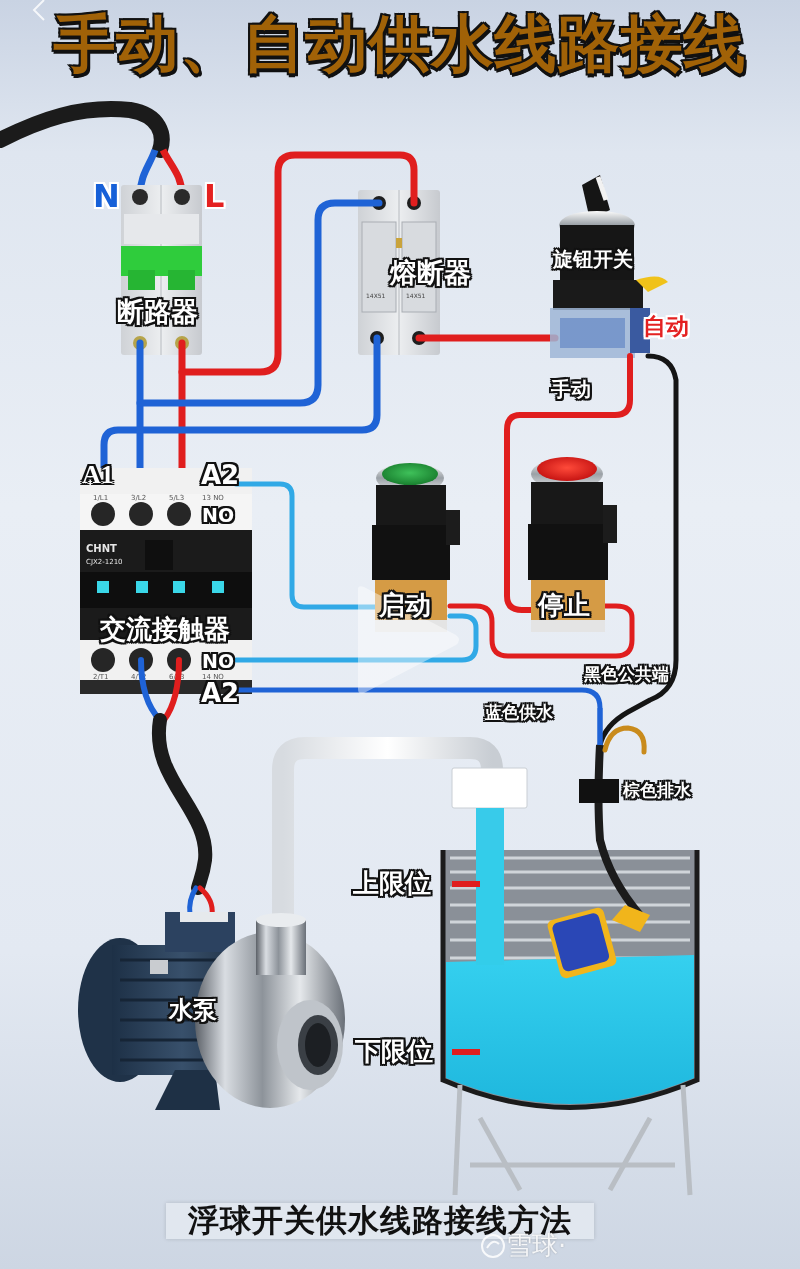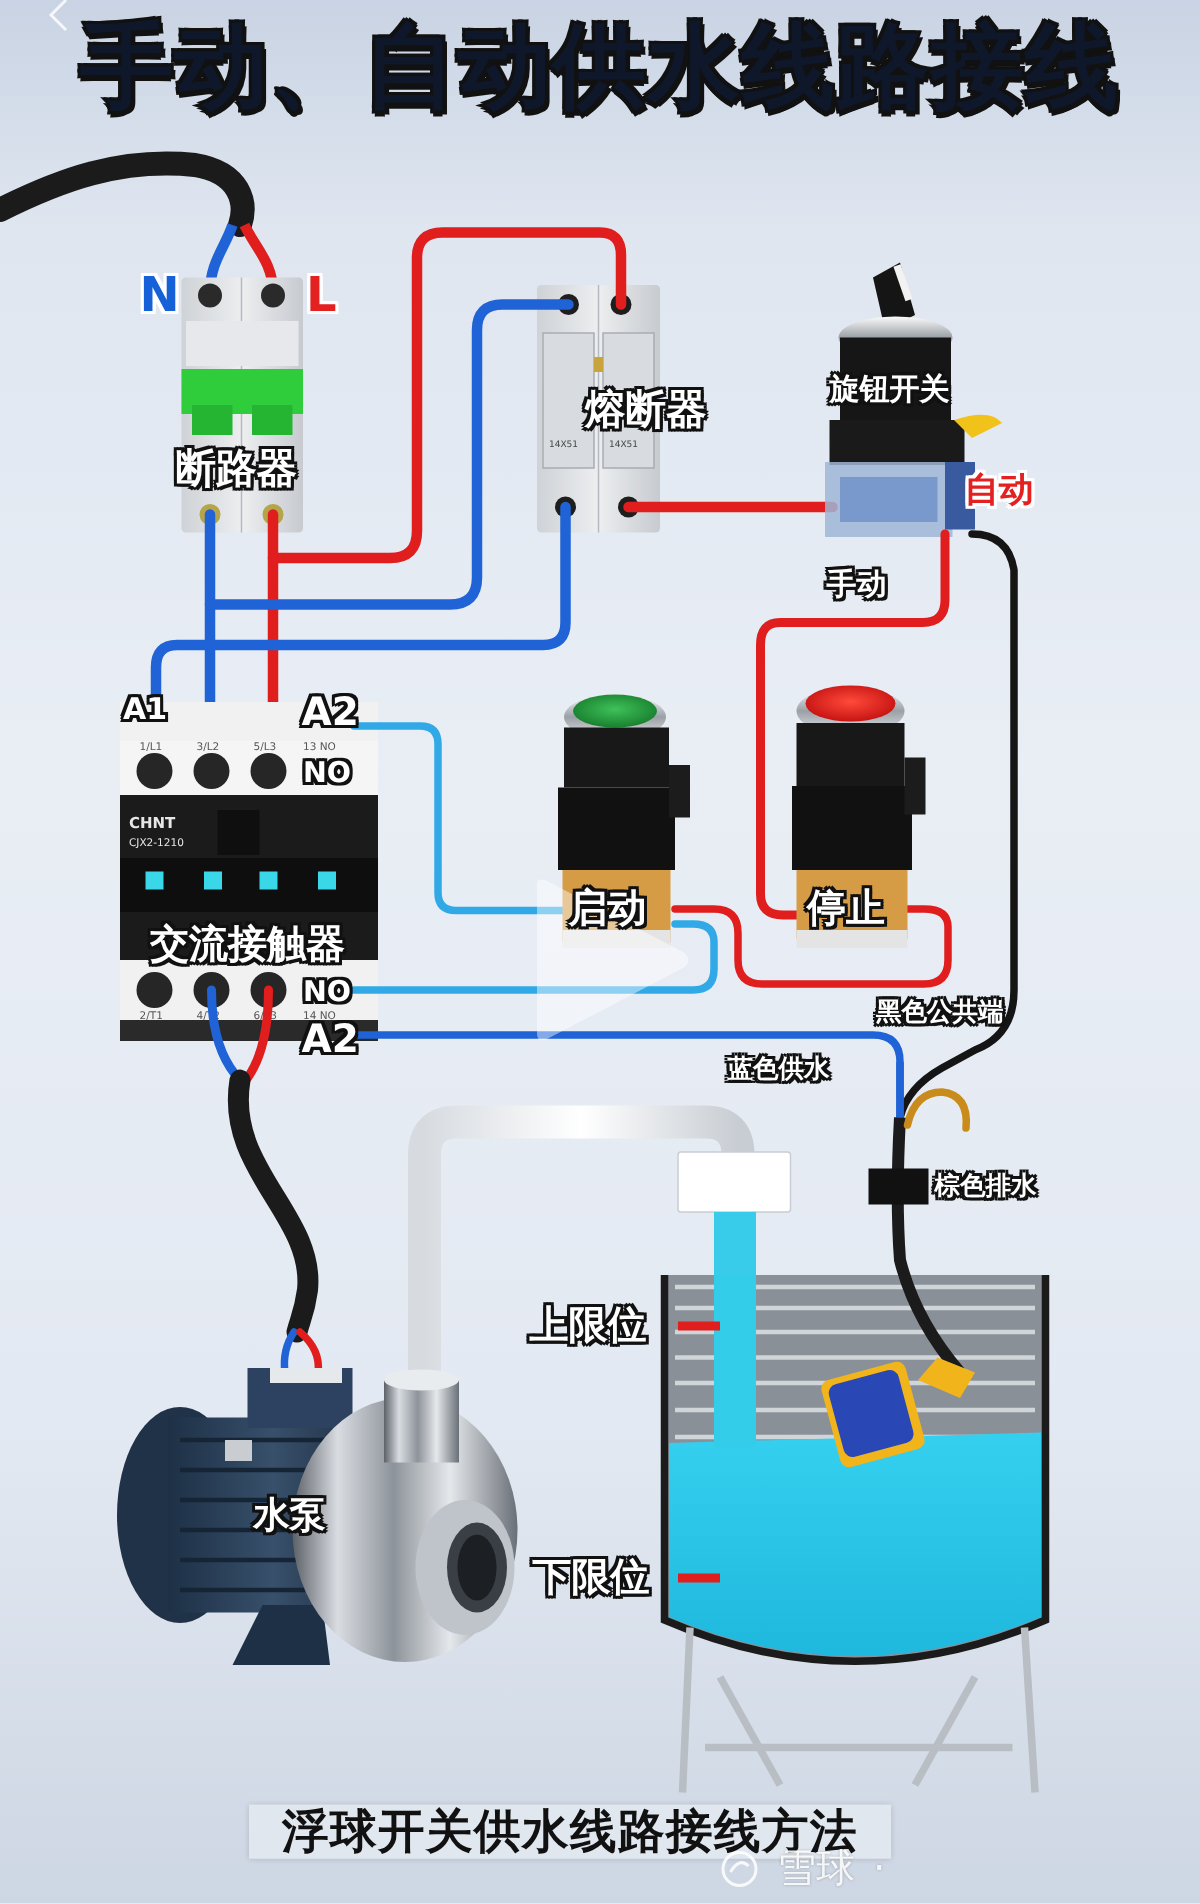--- a/index.html
+++ b/index.html
@@ -4,21 +4,21 @@
 <style>
   html, body { margin:0; padding:0; }
   body {
     width:800px; height:1269px; overflow:hidden; position:relative;
     background: linear-gradient(180deg,#c9d3e3 0%,#dfe6f0 12%,#e9eef5 40%,#e3e9f2 75%,#cdd6e3 100%);
     font-family: "DejaVu Sans", sans-serif;
   }
   #diagram { position:absolute; left:0; top:0; width:800px; height:1269px; }
   .title {
     position:absolute; left:0; top:2px; width:800px; text-align:center;
-    font-size:62px; font-weight:bold; color:#0f172a; letter-spacing:1px;
+    font-size:62px; font-weight:bold; color:#a16207; letter-spacing:1px;
     -webkit-text-stroke: 3px #111;
     paint-order: stroke fill;
     text-shadow: 3px 3px 0 #111, -2px -2px 0 #111, 2px -2px 0 #111, -2px 2px 0 #111, 0 4px 0 #111;
   }
   .lbl {
     position:absolute; font-weight:bold; color:#fff; white-space:nowrap;
     text-shadow: 2px 2px 0 #111, -2px -2px 0 #111, 2px -2px 0 #111, -2px 2px 0 #111, 0 2px 0 #111, 2px 0 0 #111, -2px 0 0 #111, 0 -2px 0 #111;
   }
   .lbl.red { color:#e42121; text-shadow: 2px 2px 0 #fff, -2px -2px 0 #fff, 2px -2px 0 #fff, -2px 2px 0 #fff, 0 2px 0 #fff, 2px 0 0 #fff, -2px 0 0 #fff, 0 -2px 0 #fff; }
   .lbl.blue { color:#1660d8; text-shadow: 2px 2px 0 #fff, -2px -2px 0 #fff, 2px -2px 0 #fff, -2px 2px 0 #fff, 0 2px 0 #fff, 2px 0 0 #fff, -2px 0 0 #fff, 0 -2px 0 #fff; }
@@ -26,21 +26,21 @@
     position:absolute; left:166px; top:1203px; width:428px; height:36px;
     background:rgba(226,232,240,0.92); box-shadow:0 0 4px rgba(0,0,0,0.15);
   }
   .caption {
     position:absolute; left:0; top:0; width:100%; height:100%;
     display:flex; align-items:center; justify-content:center;
     font-size:31px; color:#111; font-weight:bold; letter-spacing:1px;
   }
   .watermark {
     position:absolute; left:480px; top:1228px; font-size:26px; color:rgba(255,255,255,0.88);
-    white-space:nowrap; display:flex; align-items:center; gap:12px;
+    white-space:nowrap; display:flex; align-items:center; gap:0;
     text-shadow: 0 0 2px rgba(0,0,0,0.25);
   }
   .wm-logo { display:inline-block; width:26px; height:26px; }
   .back-chevron { position:absolute; left:26px; top:0px; width:30px; height:24px; }
   .play-overlay { position:absolute; left:352px; top:585px; width:110px; height:110px; }
 </style>
 </head>
 <body>
 
 <svg id="diagram" viewBox="0 0 800 1269" xmlns="http://www.w3.org/2000/svg">
@@ -297,21 +297,21 @@
 <div class="title">手动、自动供水线路接线</div>
 
 <div class="lbl blue" style="left:93px;top:177px;font-size:32px;">N</div>
 <div class="lbl red" style="left:204px;top:177px;font-size:32px;">L</div>
 <div class="lbl" style="left:117px;top:294px;font-size:27px;text-align:center;">断路器</div>
 <div class="lbl" style="left:352px;top:255px;font-size:27px;padding-left:38px;">熔断器</div>
 <div class="lbl" style="left:553px;top:246px;font-size:20px;">旋钮开关</div>
 <div class="lbl red" style="left:643px;top:311px;font-size:23px;">自动</div>
 <div class="lbl" style="left:551px;top:376px;font-size:20px;">手动</div>
 
-<div class="lbl" style="left:82px;top:460px;font-size:20px;">A1</div>
+<div class="lbl" style="left:82px;top:460px;font-size:26px;font-family:Liberation Serif, serif;">A1</div>
 <div class="lbl" style="left:201px;top:460px;font-size:26px;">A2</div>
 <div class="lbl" style="left:202px;top:504px;font-size:19px;">NO</div>
 <div class="lbl" style="left:86px;top:612px;font-size:26px;margin-left:14px;">交流接触器</div>
 <div class="lbl" style="left:202px;top:650px;font-size:19px;">NO</div>
 <div class="lbl" style="left:201px;top:678px;font-size:26px;">A2</div>
 
 <div class="lbl" style="left:379px;top:588px;font-size:26px;">启动</div>
 <div class="lbl" style="left:538px;top:588px;font-size:26px;">停止</div>
 
 <div class="lbl" style="left:560px;top:663px;font-size:17px;padding-left:24px;">黑色公共端</div>

